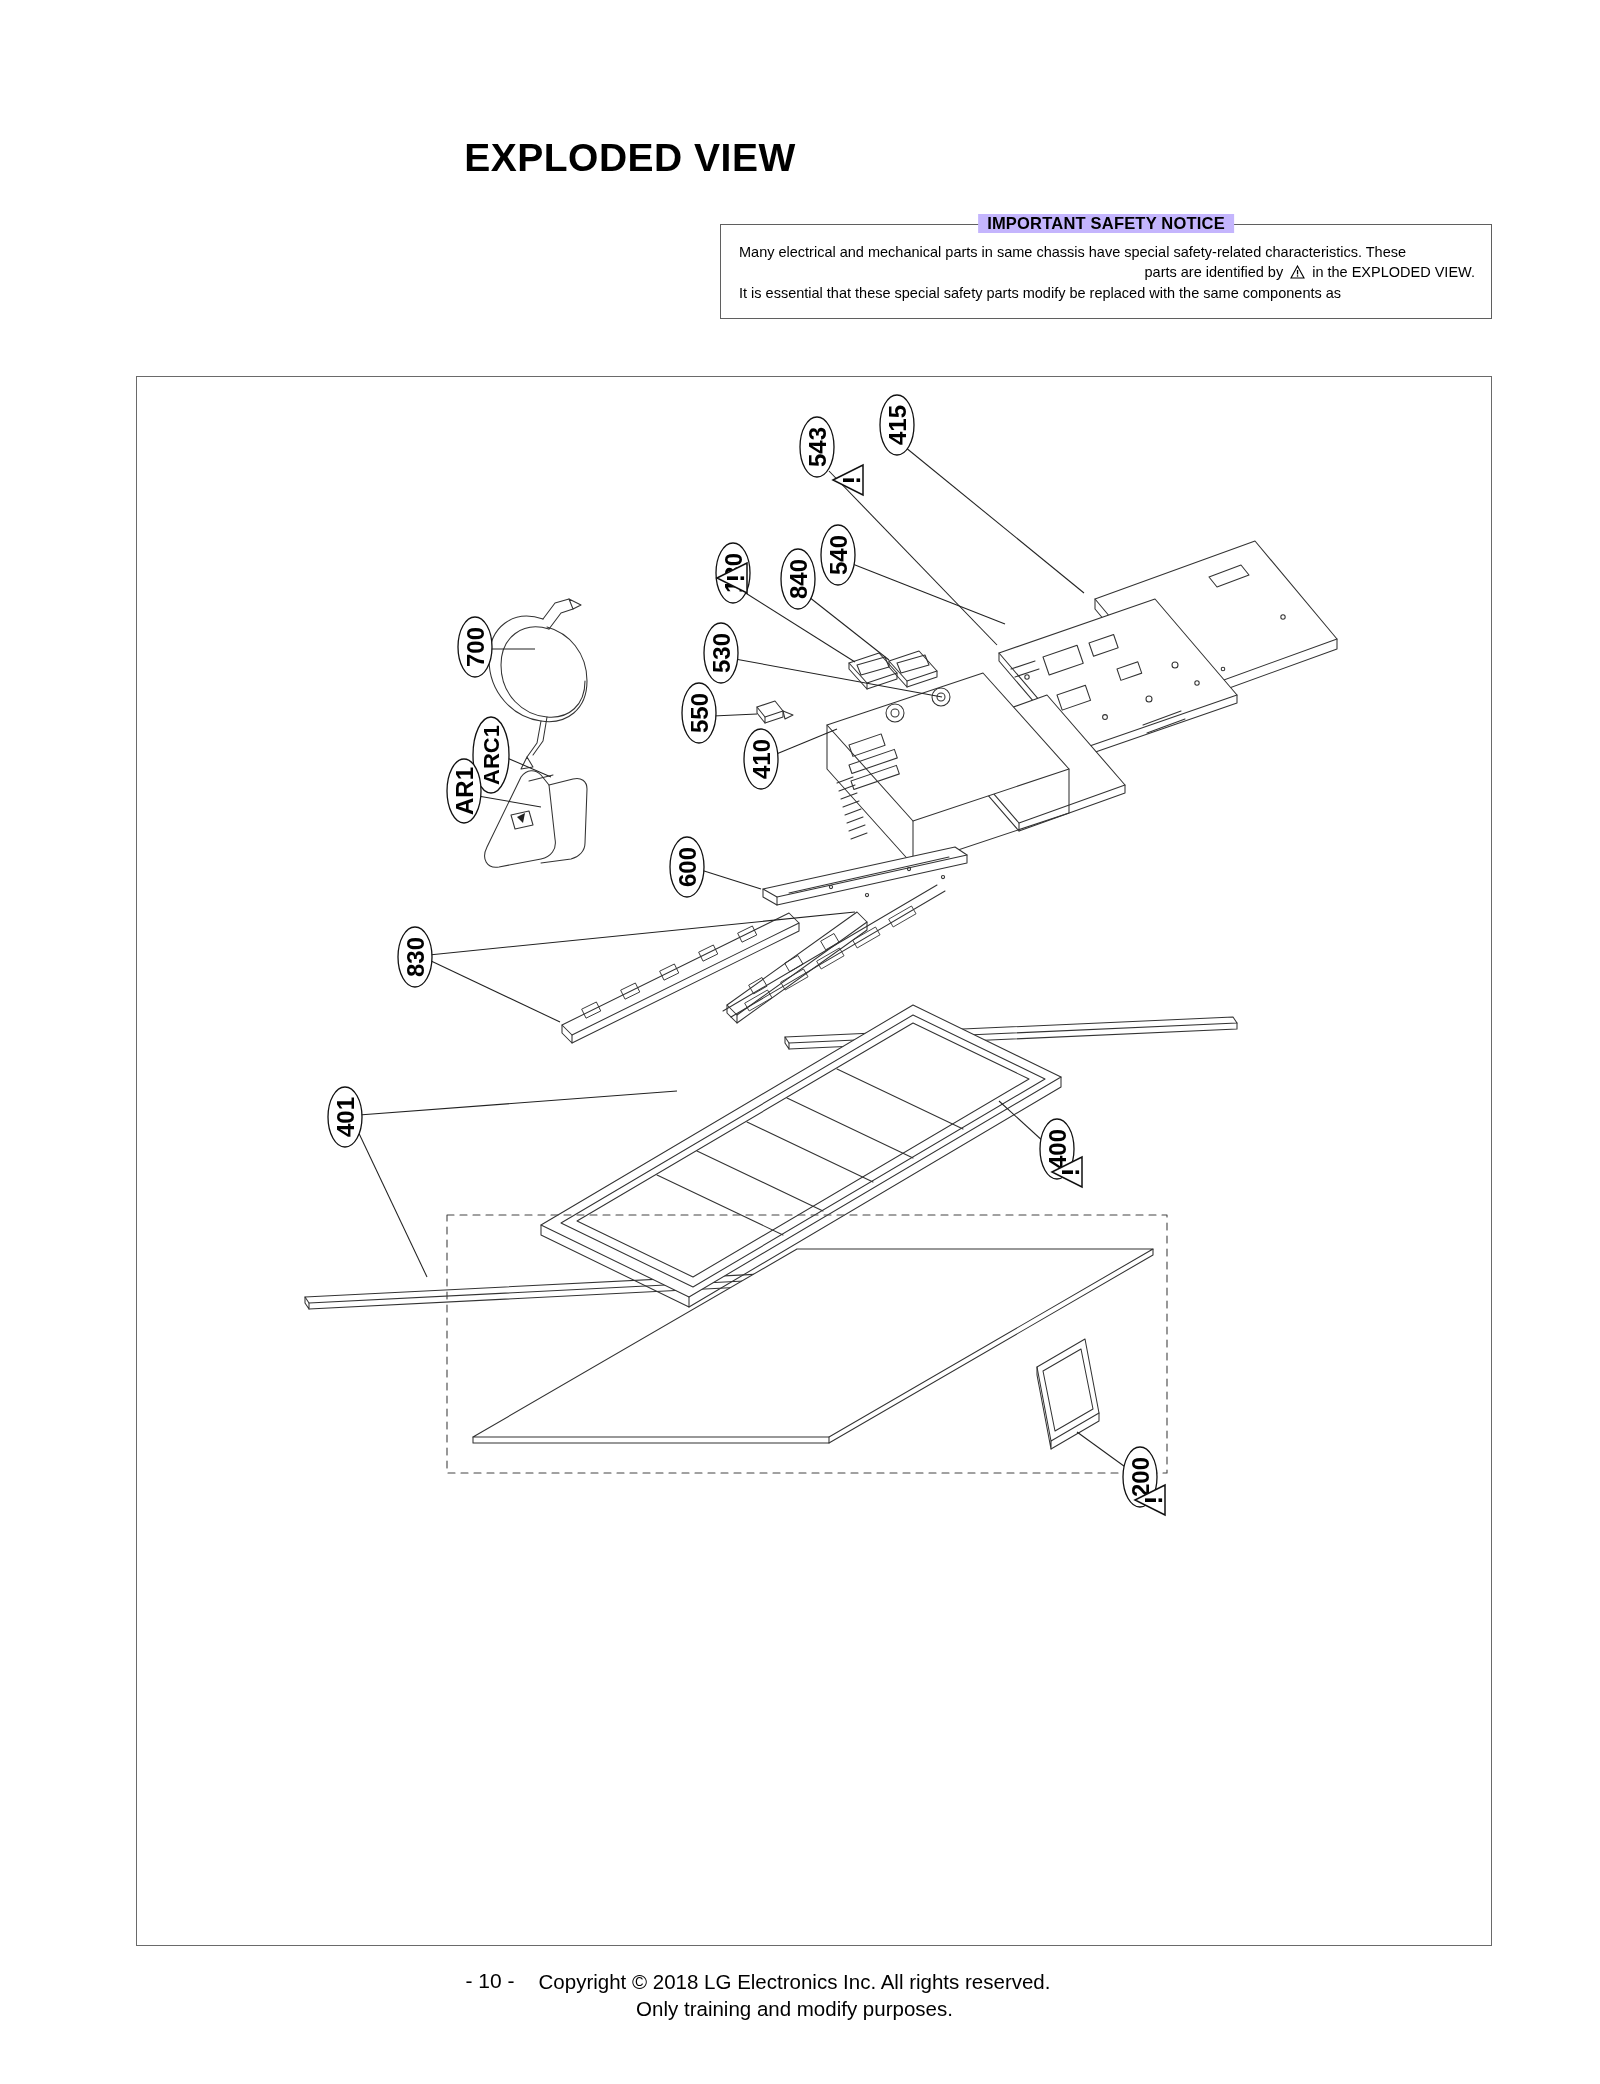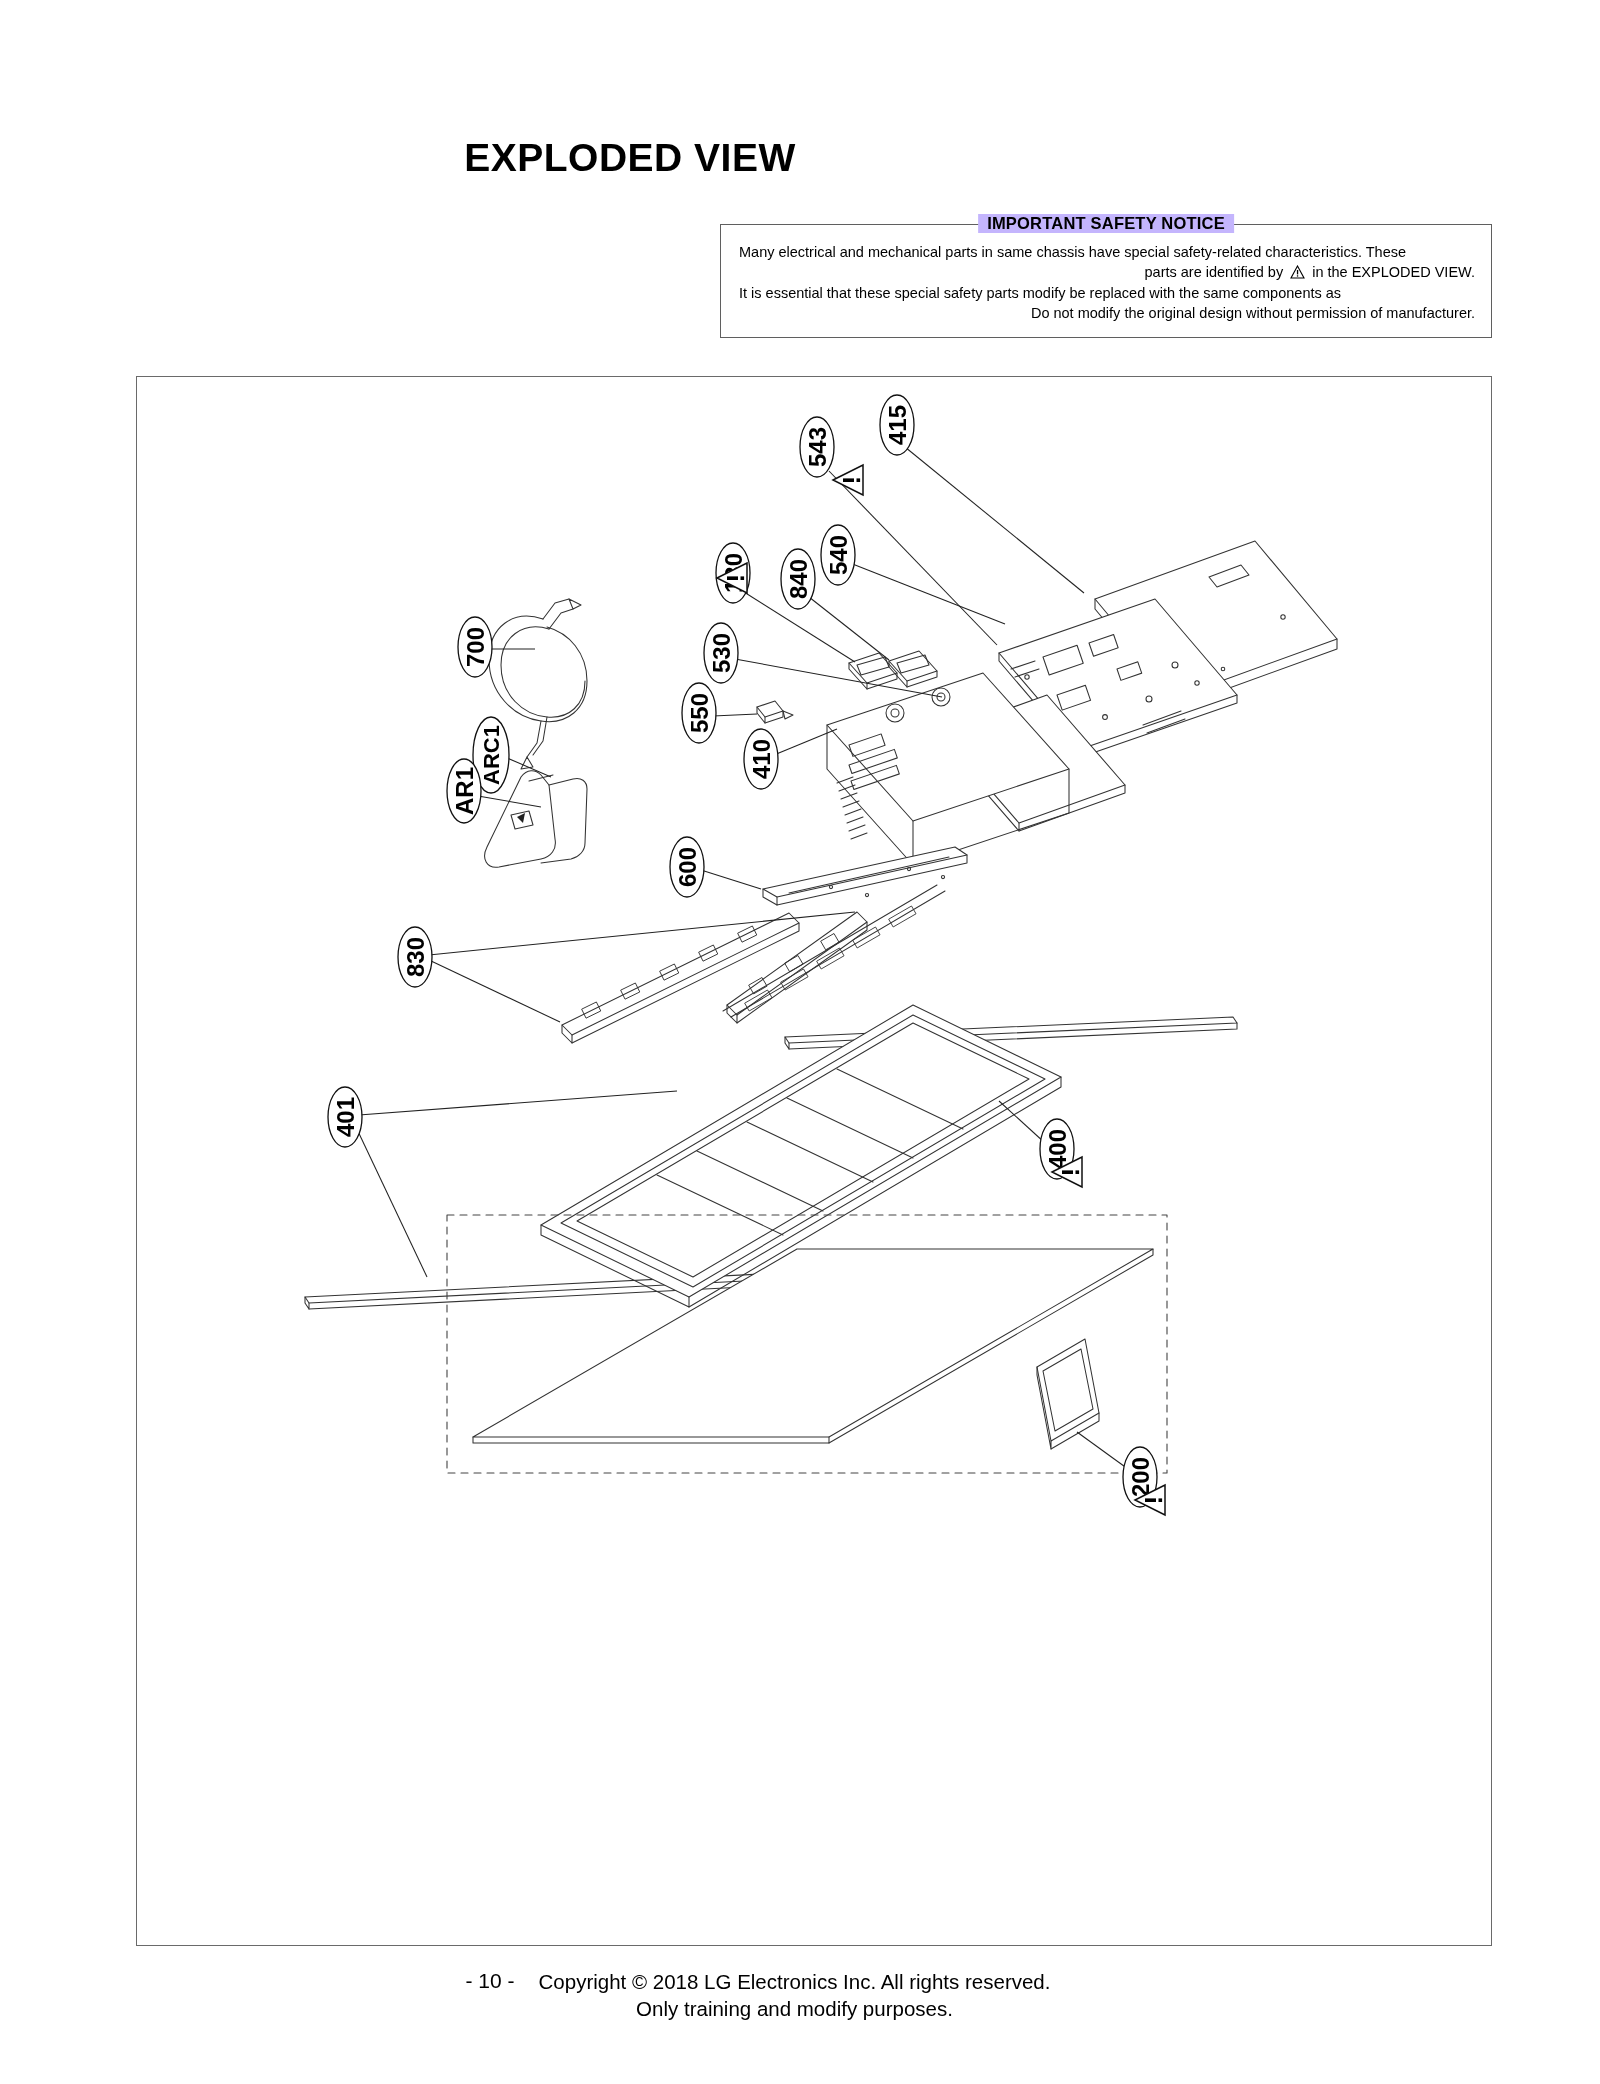--- a/index.html
+++ b/index.html
@@ -129,23 +129,20 @@
         <svg width="15" height="14" viewBox="0 0 15 14">
           <polygon points="7.5,1 14,13 1,13" fill="none" stroke="#000" stroke-width="1.1"></polygon>
           <rect x="6.9" y="5" width="1.3" height="4.4" fill="#000"></rect>
           <rect x="6.9" y="10.3" width="1.3" height="1.3" fill="#000"></rect>
         </svg>
       </span>
       <span>in the EXPLODED VIEW.</span>
     </p>
     <p class="notice-line">
       <span>It is essential that these special safety parts modify be replaced with the same components as</span>
-    </p>
-    <p class="notice-line nojustify">
-      <span>Do not modify the original design without permission of manufacturer.</span>
     </p>
   </div>
 
   <div id="drawing-frame">
     <svg id="drawing-svg" width="1356" height="1570" viewBox="0 0 1356 1570">
 
       <defs>
         <g id="screw-head">
           <circle r="3.2" fill="none" stroke="#333" stroke-width="0.8"></circle>
         </g>

